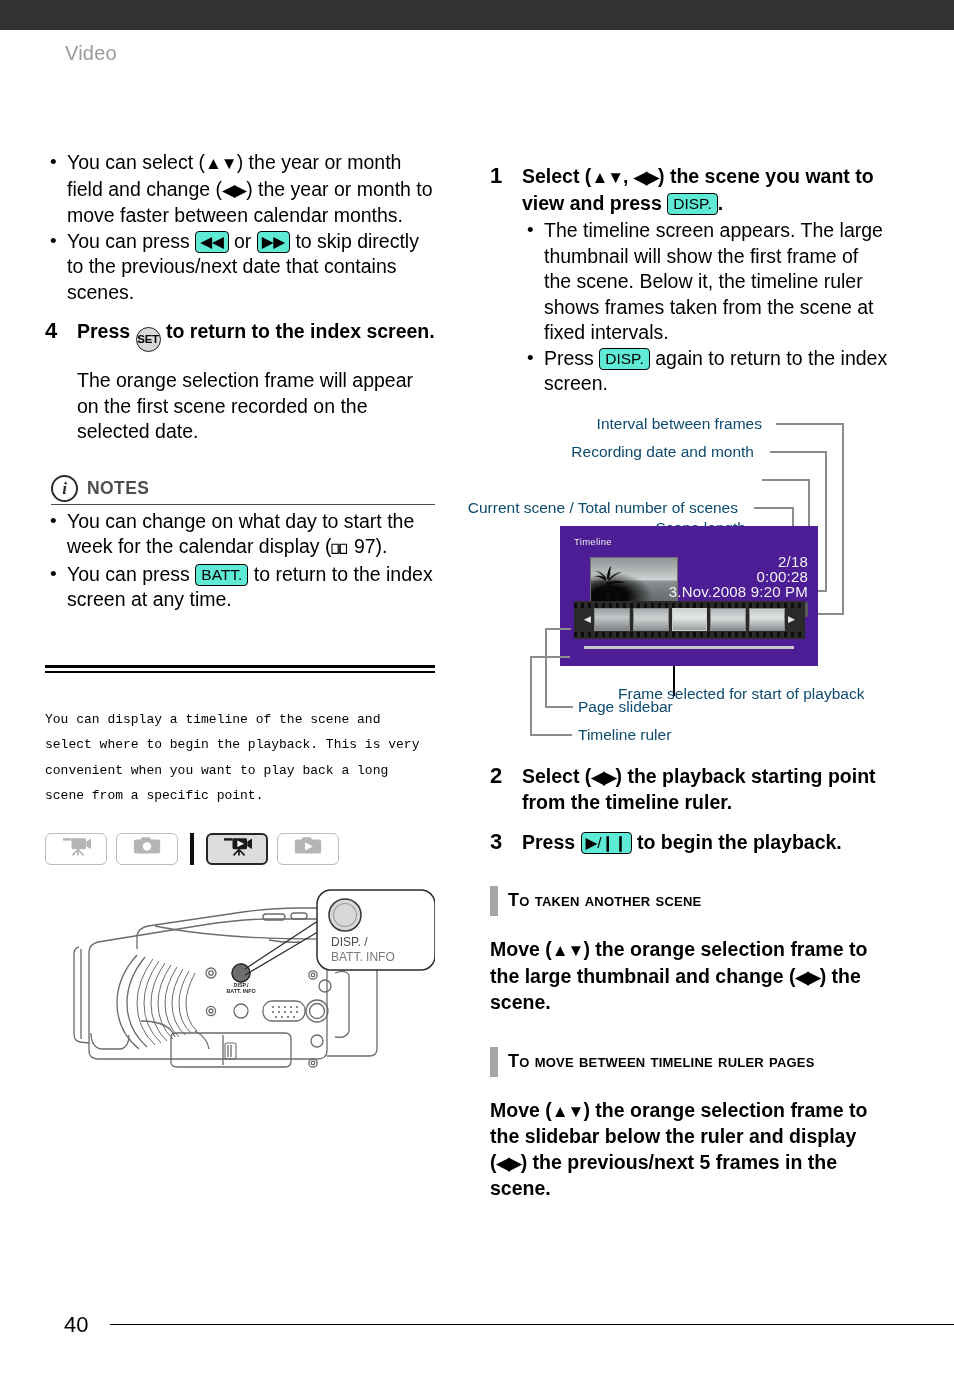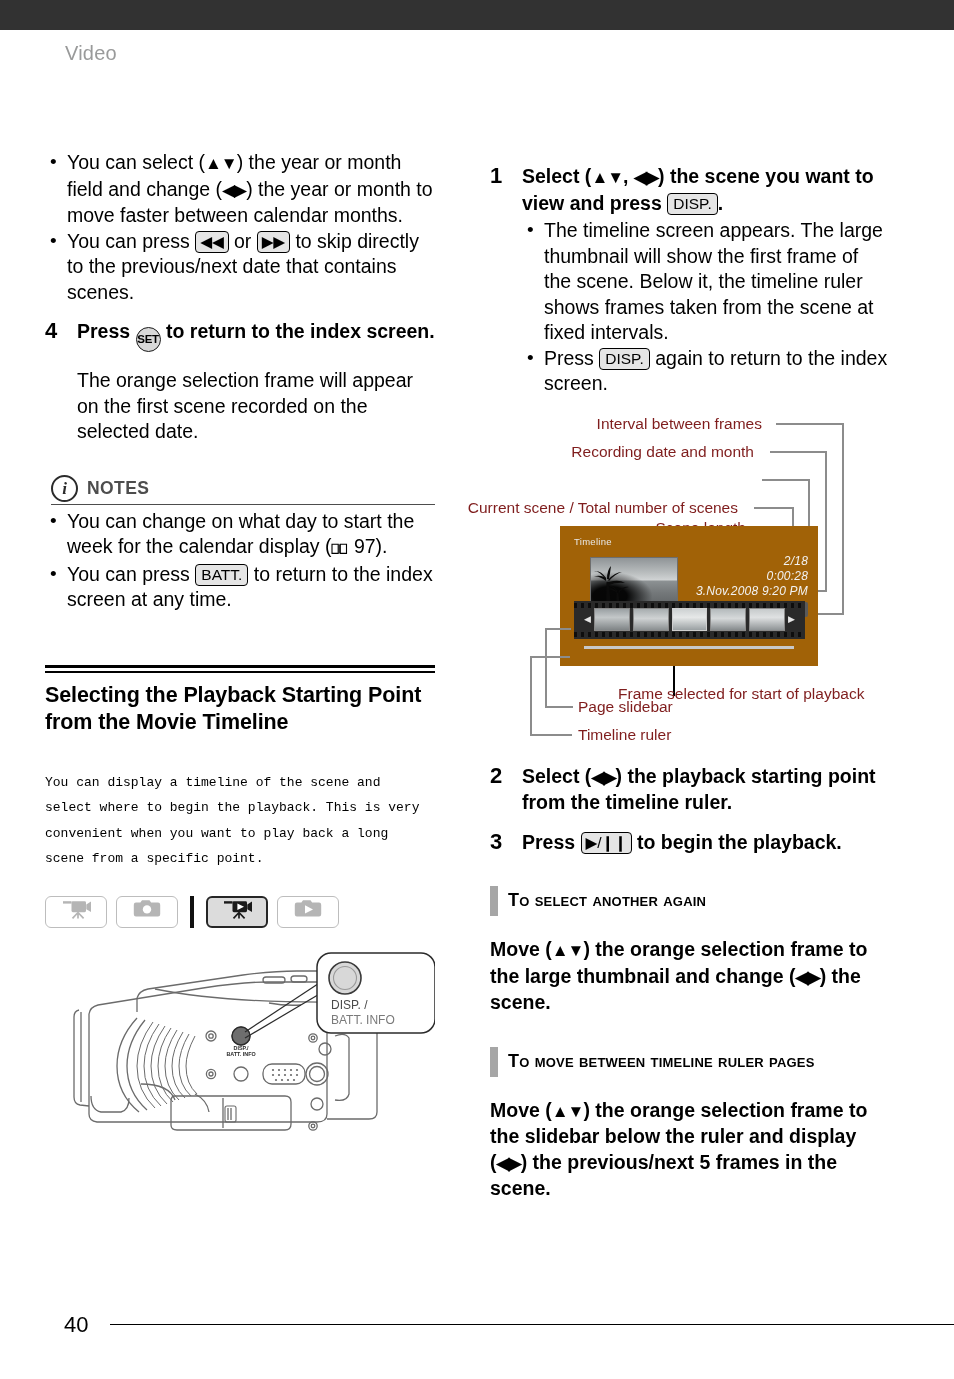--- a/index.html
+++ b/index.html
@@ -53,21 +53,21 @@
   }
   .step .sub {
     font-size:19.5px; line-height:25.5px; font-weight:normal; margin-top:16px;
   }
 
   
   .key {
     display:inline-block; border:1.4px solid #000; border-radius:4px;
     padding:0px 5px 1px 5px; font-size:15.5px; line-height:19px;
     font-weight:normal; font-family:"Liberation Sans",sans-serif;
-    vertical-align:1px; white-space:nowrap; background:#e5e5e5;
+    vertical-align:1px; white-space:nowrap; background:#5eead4;
   }
   .key.tight { padding:0px 4px 1px 4px; letter-spacing:-0.3px; }
   .arrows { letter-spacing:-1px; font-size:17px; vertical-align:0px; }
   .set-key {
     display:inline-block; width:25px; height:25px; border-radius:50%;
     background:#d9d9d9; border:1.6px solid #1a1a1a; color:#000;
     font-size:11.5px; font-weight:bold; text-align:center; line-height:22px;
     vertical-align:-5px; letter-spacing:-0.2px;
   }
   .bookicon { display:inline-block; vertical-align:-2px; }
@@ -110,48 +110,47 @@
   .mode-box.sel { background:#dcdcdc; border:2px solid #262626; }
   .mode-div { width:4px; height:32px; background:#111; margin:0 3px; }
 
   
   .cam-wrap { position:relative; margin-top:18px; width:390px; height:215px; }
 
   
   .fig { position:relative; width:400px; height:345px; margin-top:16px; }
   .fig .lbl {
     position:absolute; font-size:15.5px; line-height:18px;
-    white-space:nowrap; text-align:right; color:#7f1d1d;
+    white-space:nowrap; text-align:right; color:#0c4a6e;
   }
   .fig .lbl.l { text-align:left; }
 
   .screen {
     position:absolute; left:70px; top:113px; width:258px; height:140px;
-    background:#a16207;
+    background:#4c1d95;
   }
   .scr-title {
     position:absolute; left:14px; top:10px; color:#e8e8e8;
     font-size:9.5px; letter-spacing:.3px;
   }
   .scr-thumb {
     position:absolute; left:30px; top:31px; width:88px; height:51px;
     border:1px solid #6e6e6e;
     background:
       radial-gradient(ellipse at 22% 78%, rgba(0,0,0,.95) 0 18%, rgba(0,0,0,0) 45%),
       linear-gradient(to bottom, #8f9497 0%, #b9bdbe 30%, #cfd2d3 44%, #8b9092 48%, #75797b 70%, #5e6264 100%);
     overflow:hidden;
   }
   .palm {
     position:absolute; left:2px; bottom:-2px; width:44px; height:44px;
   }
   .scr-right { position:absolute; right:10px; top:28px; text-align:right; }
   .scr-right .r {
-    color:#f2f2f2; font-size:12px; line-height:15px; letter-spacing:.2px;
+    color:#f2f2f2; font-size:15px; line-height:15px; letter-spacing:.2px;
     font-family:"Liberation Sans", sans-serif;
-    font-style:italic;
   }
   .funcrow { margin-top:3px; display:flex; justify-content:flex-end; align-items:center; gap:5px; }
   .func-pill {
     background:#f0f0f0; color:#000; font-size:8.5px; font-weight:bold;
     border-radius:3px; padding:1px 4px; letter-spacing:.2px;
   }
   .sec-pill {
     background:#5a5a5a; color:#f2f2f2; font-size:8.5px; font-weight:bold;
     border-radius:2px; padding:2px 7px; letter-spacing:.2px;
   }
@@ -251,21 +250,20 @@
     <li>
       <span>You can press</span>
       <span class="key">BATT.</span>
       <span>to return to the index screen at any time.</span>
     </li>
   </ul>
 
   <div class="sect">
     <div class="sect-rule-a"></div>
     <div class="sect-rule-b"></div>
-    <div class="sect-title">Selecting the Playback Starting Point from the Movie Timeline</div>
   </div>
 
   <div class="body-txt" style="margin-top:34px;">You can display a timeline of the scene and select where to begin the playback. This is very convenient when you want to play back a long scene from a specific point.</div>
 
   <div class="modes">
     <div class="mode-box">
       <span>
         <svg width="34" height="22" viewBox="0 0 34 22">
           <path d="M4 3.2 L12.5 3.2 L12.5 5.6 L4 5.6 Z" fill="#b5b5b5"></path>
           <rect x="12.5" y="3.2" width="14.5" height="11" rx="1.4" fill="#b5b5b5"></rect>
@@ -516,21 +514,21 @@
     <span class="num">3</span>
     <div class="head">
       <span>Press</span>
       <span class="key tight">▶/❙❙</span>
       <span>to begin the playback.</span>
     </div>
   </div>
 
   <div class="subhead">
     <div class="bar"></div>
-    <div class="t">To select another again</div>
+    <div class="t">To taken another scene</div>
   </div>
 
   <div class="para-bold">
     Move (<span class="arrows">▲▼</span>) the orange selection frame to the large thumbnail and change (<span class="arrows">◀▶</span>) the scene.
   </div>
 
   <div class="subhead">
     <div class="bar"></div>
     <div class="t">To move between timeline ruler pages</div>
   </div>

